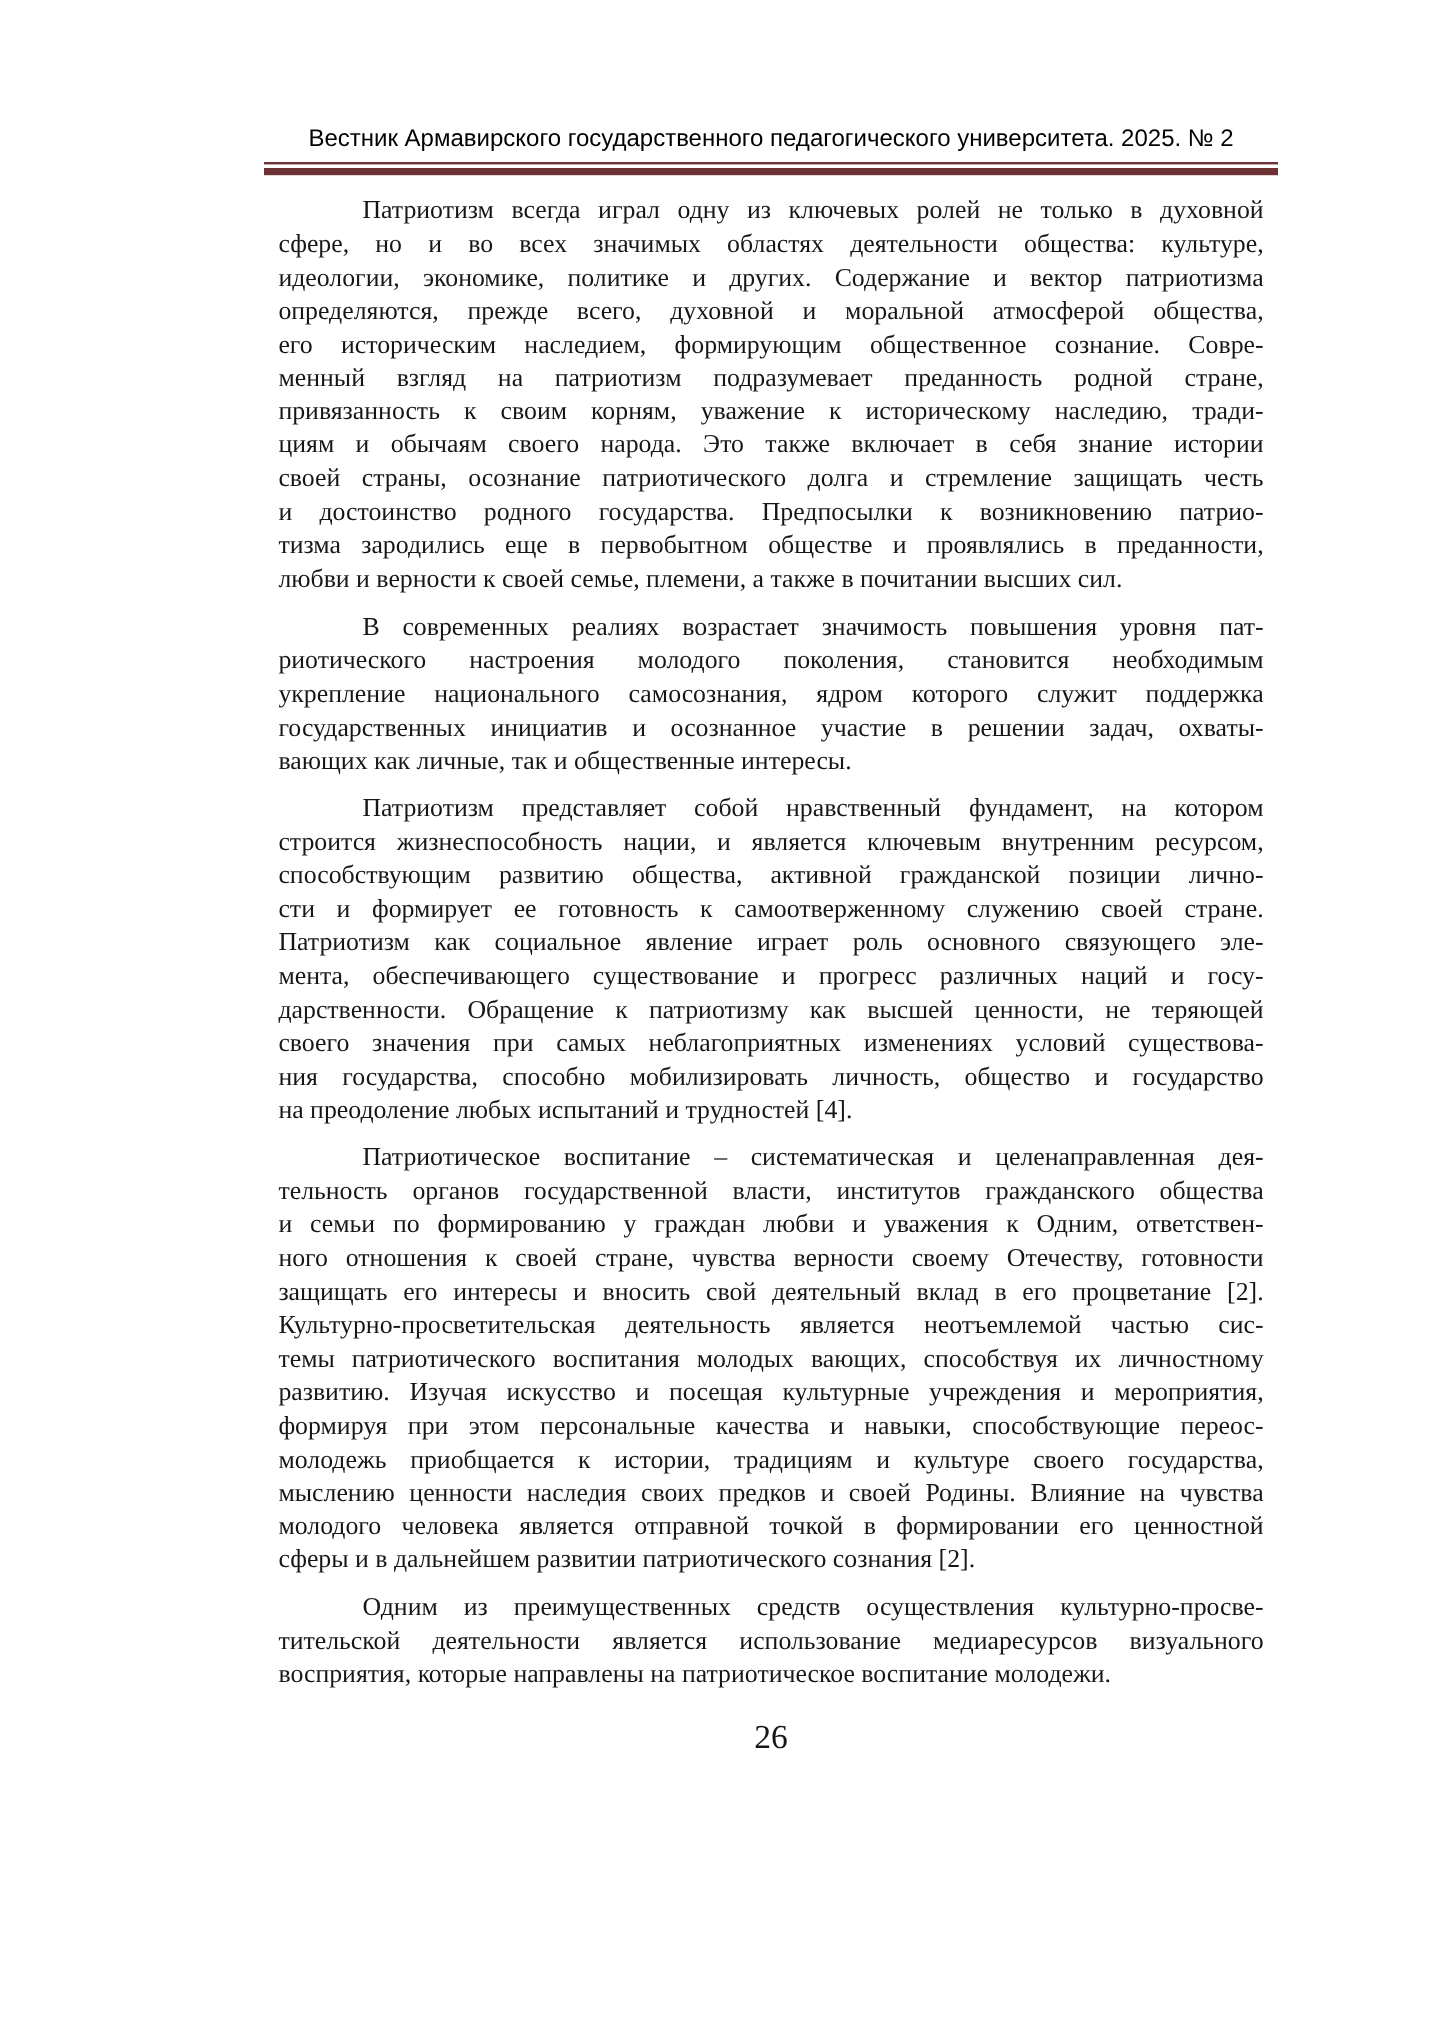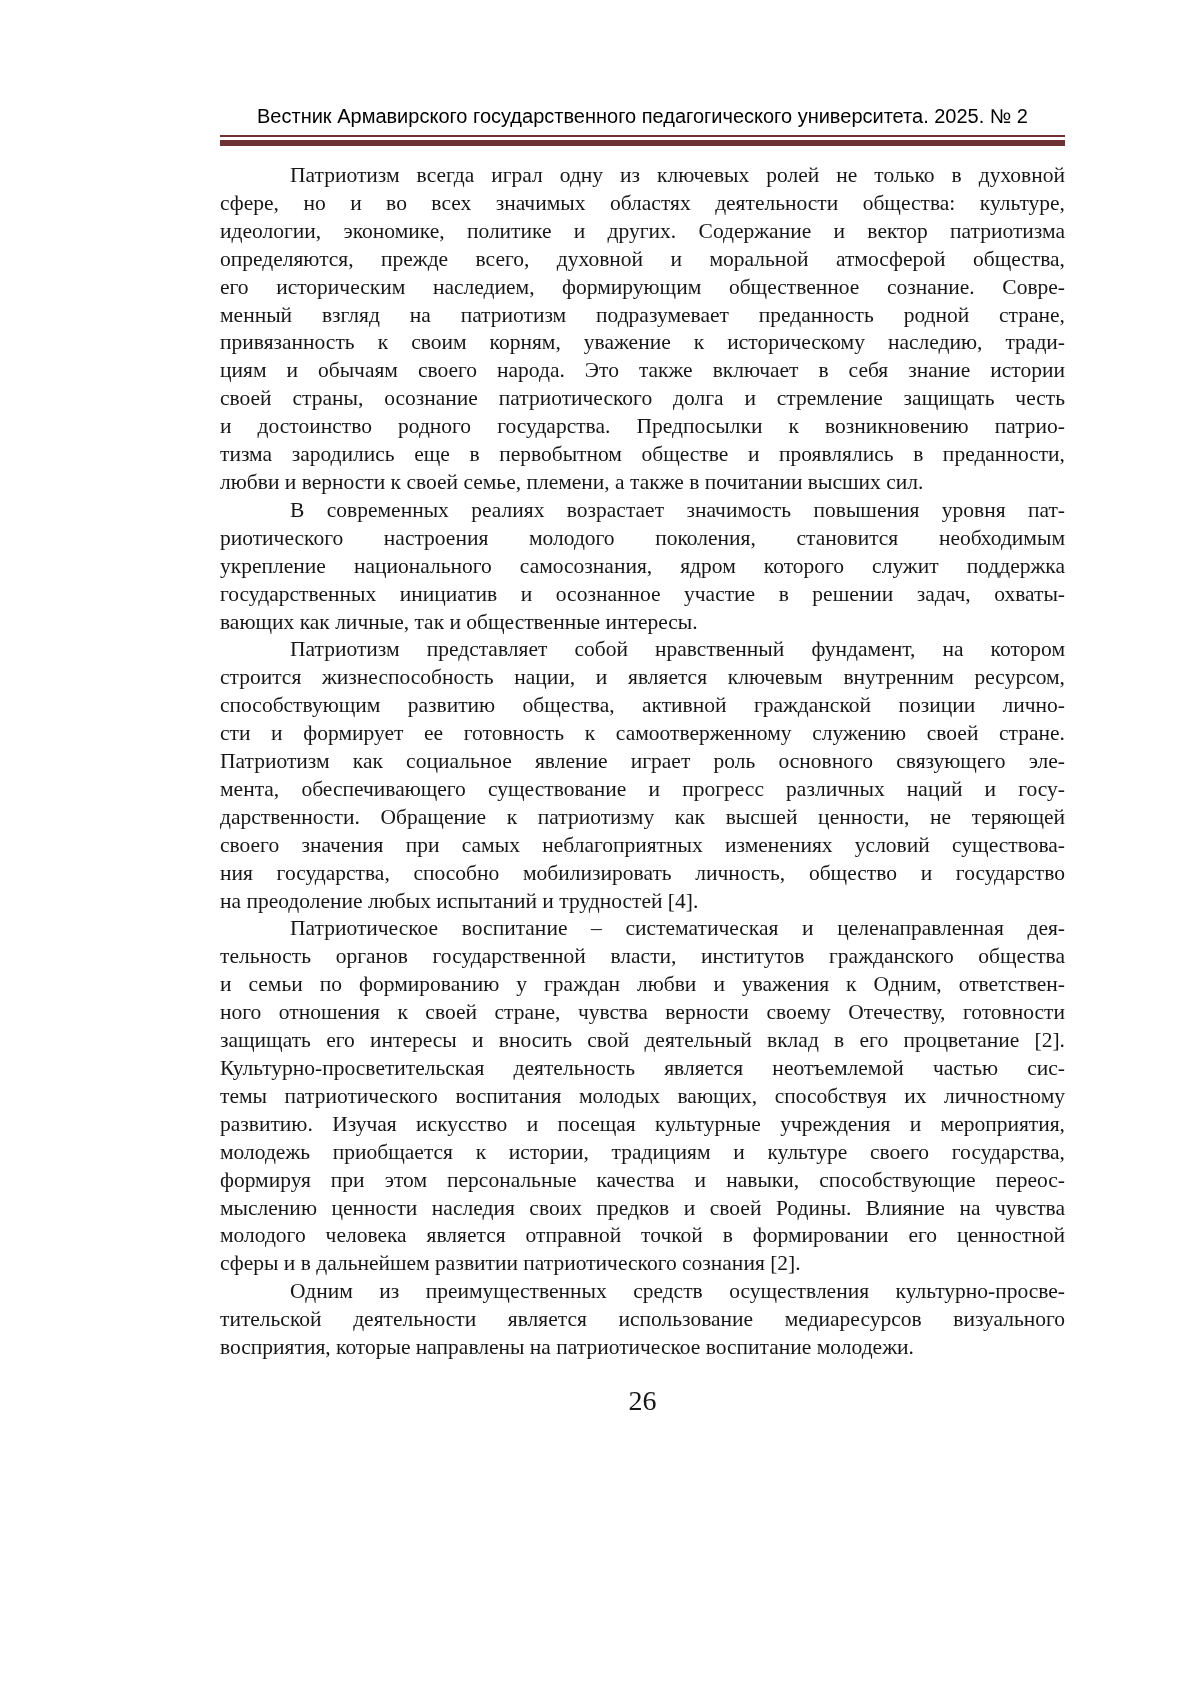--- a/index.html
+++ b/index.html
@@ -40,21 +40,21 @@
     margin-top:3px;
     height:6px;
     background:var(--rule-color);
   }
   .article{
     margin-top:16px;
     color:var(--text-color);
     font-size:21.5px;
     line-height:27.9px;
   }
-  .para{margin:0;padding:0;}
+  .para{margin:12px;padding:0;}
   .line{
     display:block;
     text-align:justify;
     text-align-last:justify;
     hyphens:none;
     white-space:normal;
   }
   .line.first{text-indent:70px;}
   .line.plast{text-align:left;text-align-last:left;}
   .page-number{
@@ -111,22 +111,22 @@
         </p>
         <p class="para">
           <span class="line first">Патриотическое воспитание – систематическая и целенаправленная дея-</span>
           <span class="line">тельность органов государственной власти, институтов гражданского общества</span>
           <span class="line">и семьи по формированию у граждан любви и уважения к Одним, ответствен-</span>
           <span class="line">ного отношения к своей стране, чувства верности своему Отечеству, готовности</span>
           <span class="line">защищать его интересы и вносить свой деятельный вклад в его процветание [2].</span>
           <span class="line">Культурно-просветительская деятельность является неотъемлемой частью сис-</span>
           <span class="line">темы патриотического воспитания молодых вающих, способствуя их личностному</span>
           <span class="line">развитию. Изучая искусство и посещая культурные учреждения и мероприятия,</span>
+          <span class="line">формируя при этом персональные качества и навыки, способствующие переос-</span>
           <span class="line">молодежь приобщается к истории, традициям и культуре своего государства,</span>
-          <span class="line">формируя при этом персональные качества и навыки, способствующие переос-</span>
           <span class="line">мыслению ценности наследия своих предков и своей Родины. Влияние на чувства</span>
           <span class="line">молодого человека является отправной точкой в формировании его ценностной</span>
           <span class="line plast">сферы и в дальнейшем развитии патриотического сознания [2].</span>
         </p>
         <p class="para">
           <span class="line first">Одним из преимущественных средств осуществления культурно-просве-</span>
           <span class="line">тительской деятельности является использование медиаресурсов визуального</span>
           <span class="line plast">восприятия, которые направлены на патриотическое воспитание молодежи.</span>
         </p>
       </main>

